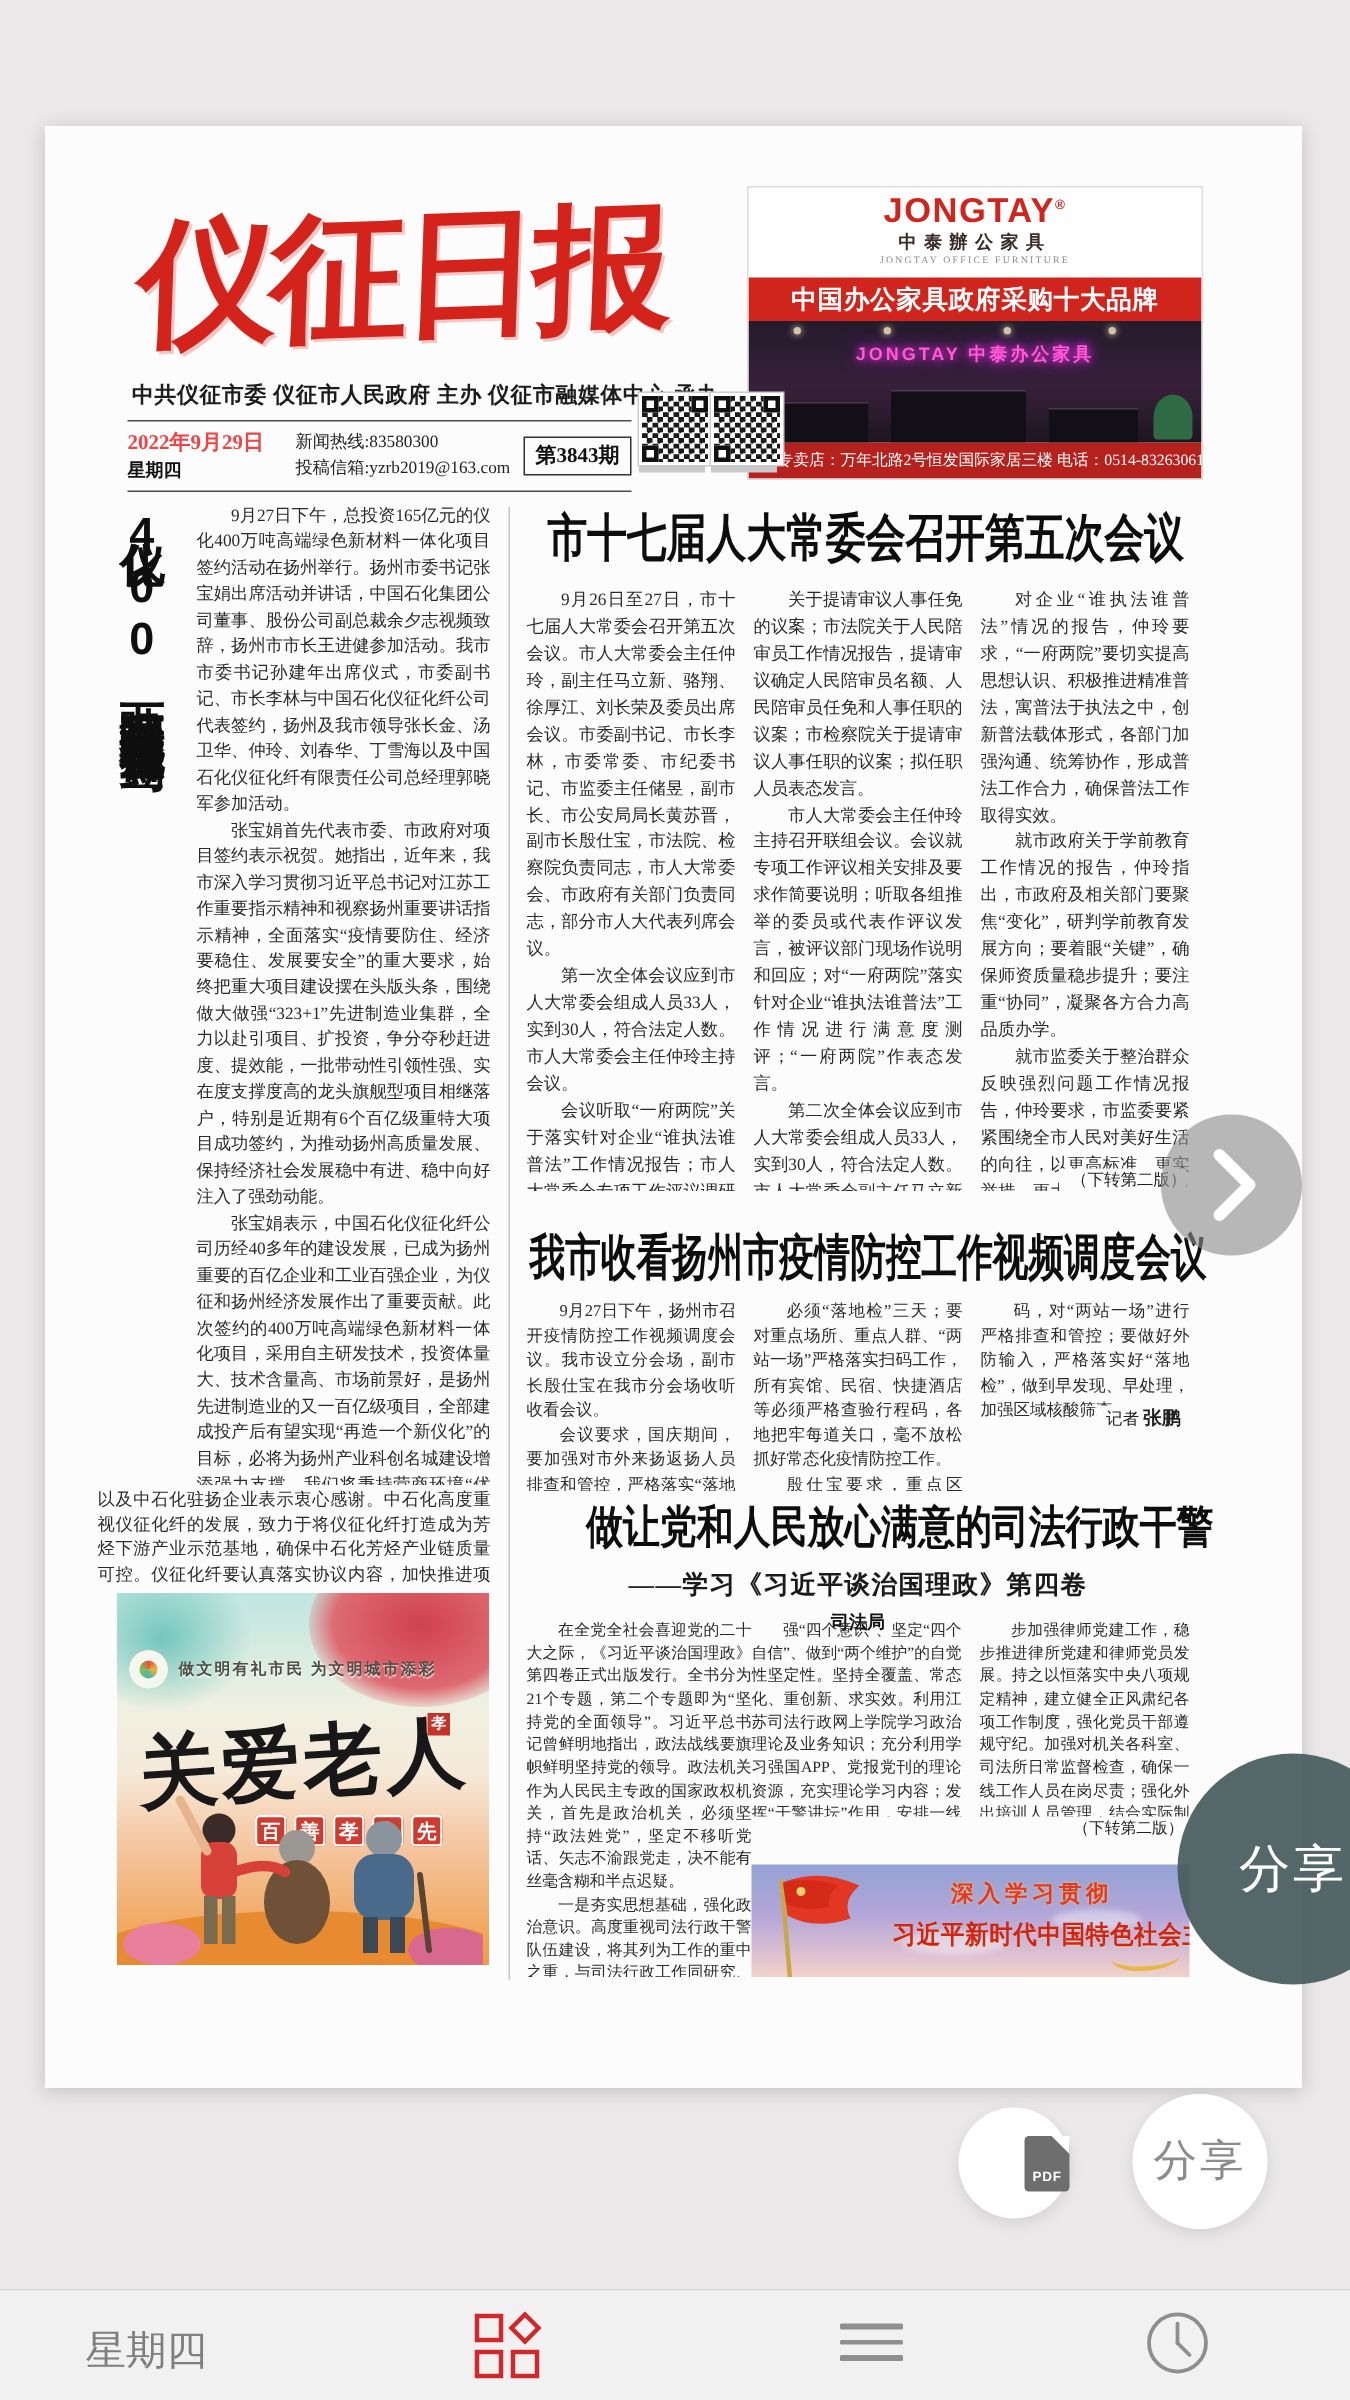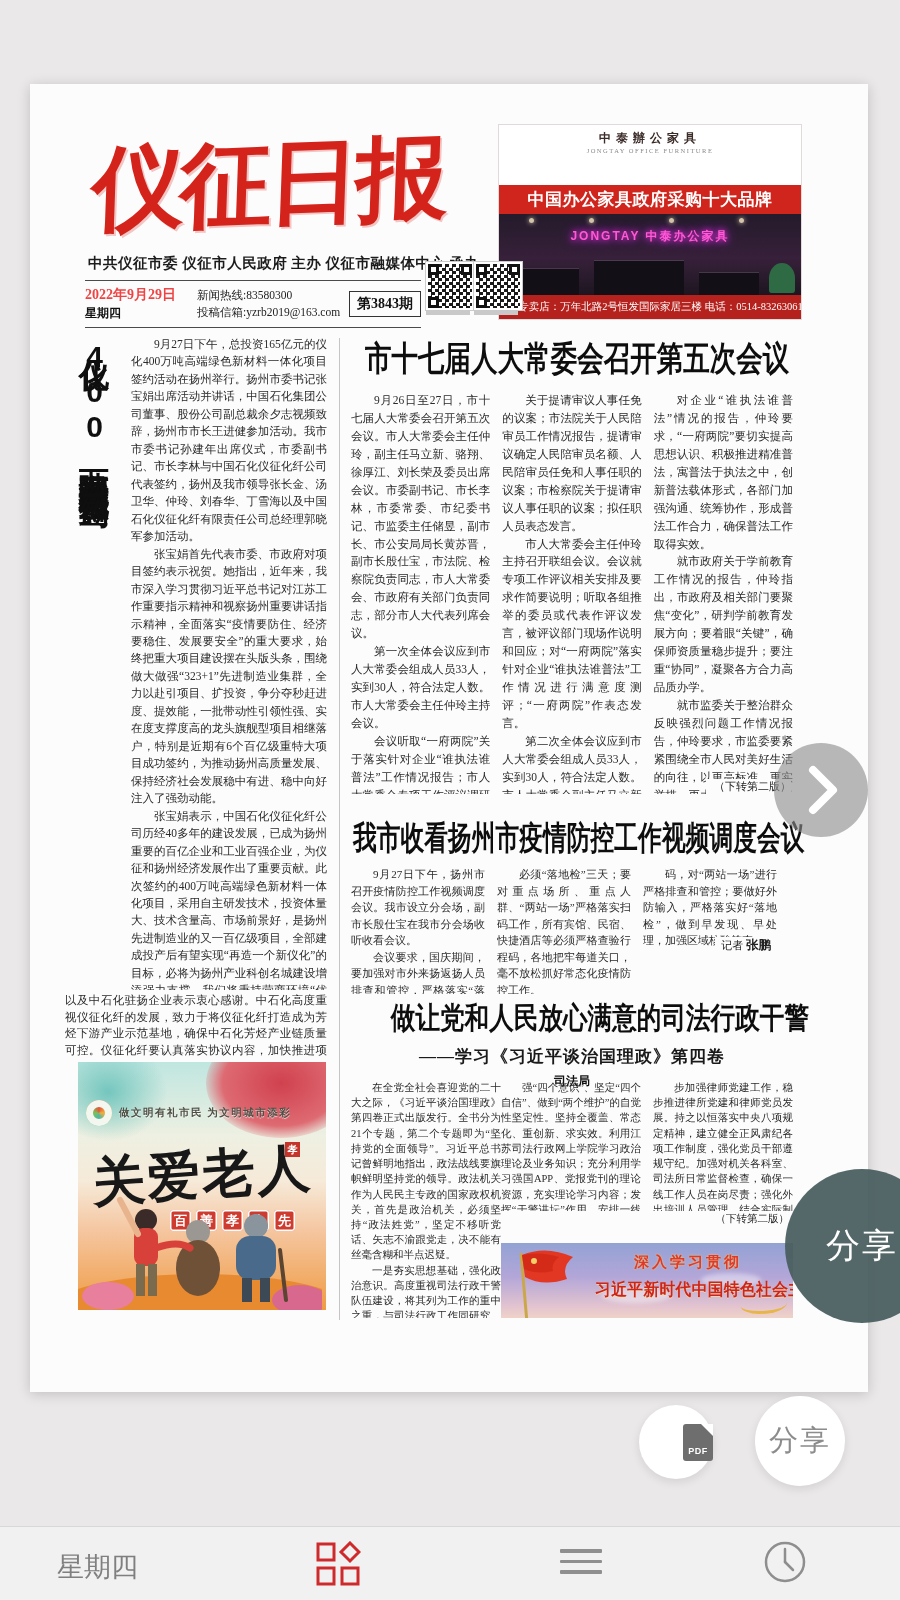--- a/index.html
+++ b/index.html
@@ -88,21 +88,21 @@
   .poster svg.figs{position:absolute;left:0;bottom:0;}
 
   
   .art-headline{margin:0;font-family:"Liberation Sans",sans-serif;font-weight:900;color:#0d0d0d;white-space:nowrap;}
   .h-main{position:absolute;top:0;left:14px;font-size:34px;transform:scaleX(.78);transform-origin:left;}
   .main-body{position:absolute;top:56px;left:0;right:0;height:402px;display:flex;gap:12px;overflow:hidden;}
   .ncol{flex:1;overflow:hidden;}
   .main-body p.np{font-size:11.5px;line-height:1.56;}
   .jump-note{position:absolute;right:2px;bottom:0;background:#fdfcfc;padding-left:8px;font-size:11px;color:#222;}
 
-  .covid-art{position:absolute;top:480px;left:0;right:16px;height:180px;}
+  .covid-art{position:absolute;top:480px;left:0;right:0;height:180px;}
   .h-covid{position:absolute;top:0;left:2px;font-size:33px;transform:scaleX(.72);transform-origin:left;}
   .covid-body{position:absolute;top:50px;left:0;right:0;height:128px;display:flex;gap:12px;overflow:hidden;}
   .covid-body p.np{font-size:11px;line-height:1.5;}
   .reporter-line{position:absolute;right:6px;bottom:42px;background:#fdfcfc;font-size:11px;color:#222;padding-left:6px;}
   .reporter-line b{font-size:12.5px;}
   .editor-box{position:absolute;right:0;bottom:0;background:#fdfcfc;border:2px solid #2a2a2a;
       padding:5px 12px;font-size:11.5px;color:#111;white-space:nowrap;}
   .editor-box b{font-size:14px;}
 
   .justice-art{position:absolute;top:662px;left:0;right:0;height:320px;}
@@ -157,20 +157,21 @@
 
 <div class="screen">
 
   <div class="page">
     <div class="page-inner">
 
       <div class="mast-title">仪征日报</div>
 
       <div class="ad">
         <div class="ad-top">
+          <div class="ad-brand"><span>JONGTAY</span><sup>®</sup></div>
           <div class="ad-brand-cn">中泰辦公家具</div>
           <div class="ad-brand-en">JONGTAY OFFICE FURNITURE</div>
         </div>
         <div class="ad-slogan">中国办公家具政府采购十大品牌</div>
         <div class="ad-photo">
           <div class="lamp" style="left:30px;"></div>
             <div class="lamp" style="left:90px;"></div>
           <div class="lamp" style="left:170px;"></div>
             <div class="lamp" style="left:240px;"></div>
           <div class="ad-photo-sign">JONGTAY 中泰办公家具</div>

